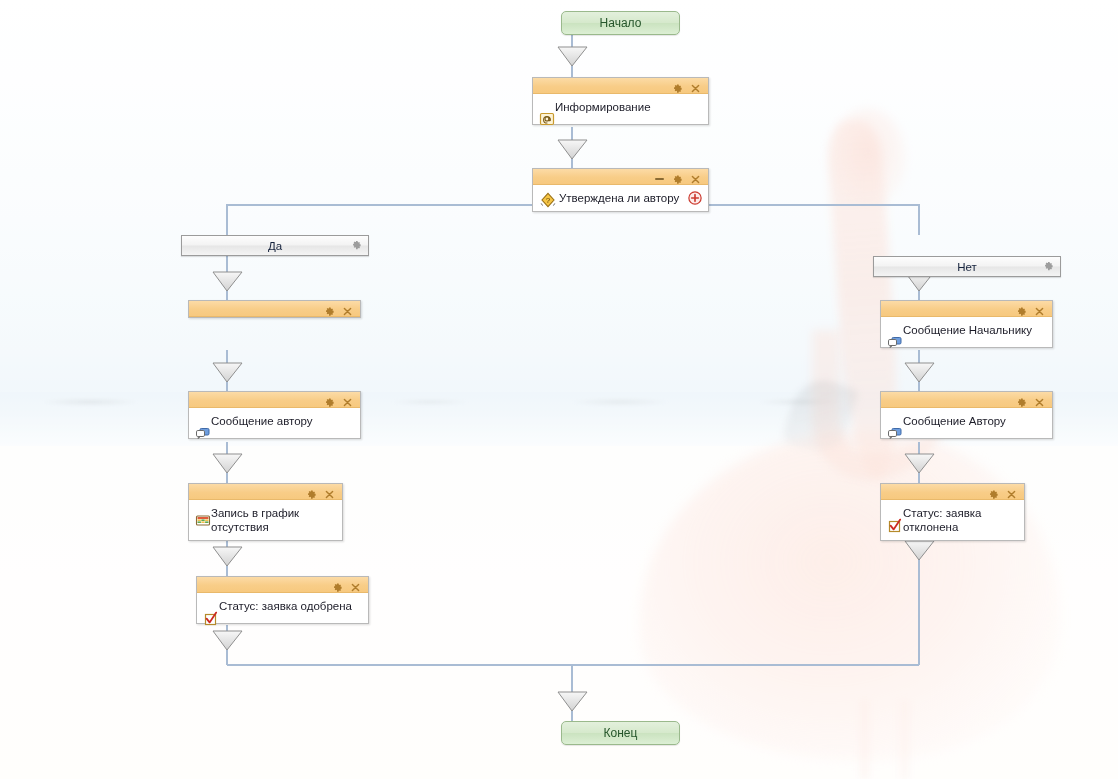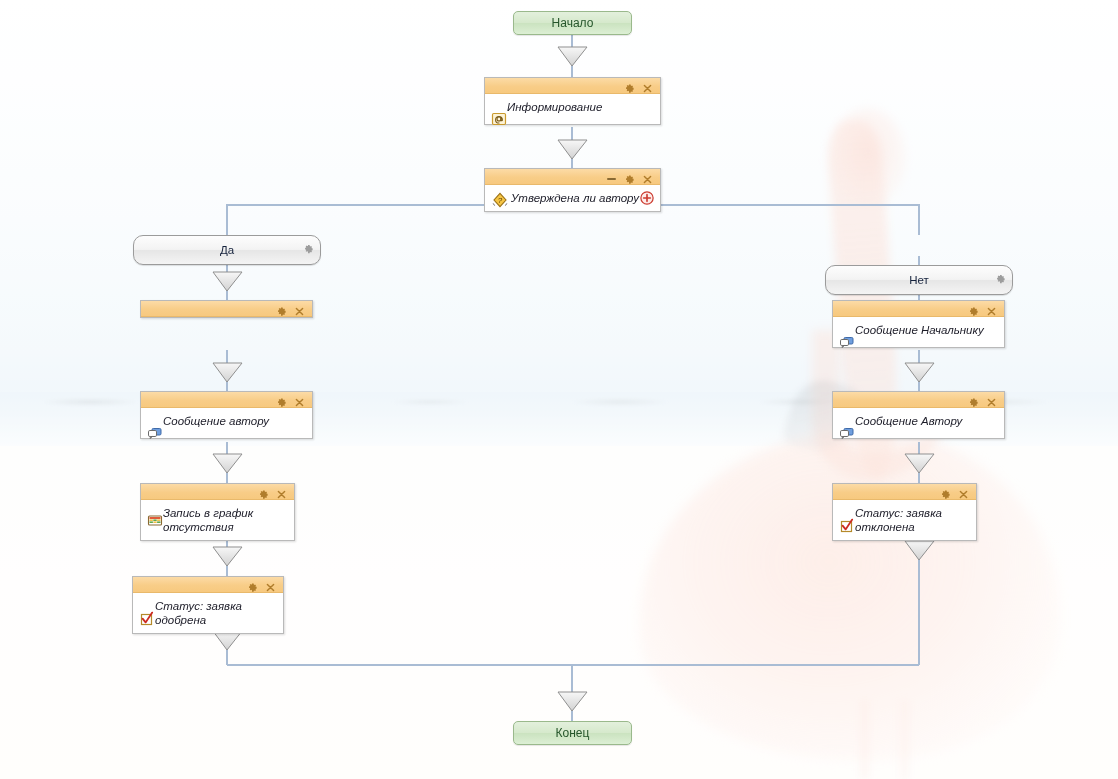--- a/index.html
+++ b/index.html
@@ -93,21 +93,21 @@
   }
   #bg-wash {
     left: 0; top: 0; width: 1118px; height: 779px;
     background: rgba(255,255,255,.40);
   }
 
   
   #wires { position: absolute; left: 0; top: 0; width: 1118px; height: 779px; }
 
   
-  .node { position: absolute; }
+  .node { position: absolute; margin-left: 48px; }
 
   
   .terminator {
     height: 24px;
     border: 1px solid #9ab98c;
     border-radius: 5px;
     background: linear-gradient(180deg, #e3f0dc 0%, #d6e9cc 48%, #cbe3c0 52%, #dcefd4 100%);
     color: #26562b;
     font-size: 12px;
     display: flex; align-items: center; justify-content: center;
@@ -126,21 +126,20 @@
     background: linear-gradient(180deg, #fcdba6 0%, #f8cd88 55%, #f7c97f 100%);
     border-bottom: 1px solid #e9b96b;
     display: flex; align-items: center; justify-content: flex-end;
     gap: 7px; padding-right: 7px;
   }
   .box-body {
     position: relative;
     display: flex; align-items: flex-start;
     padding: 5px 6px 6px 6px;
     min-height: 30px;
-    font-style: italic;
   }
   .box-label {
     font-size: 11.5px;
     color: #1c1c28;
     line-height: 14px;
     padding-left: 16px;
     padding-top: 1px;
   }
   .node-icon {
     position: absolute;
@@ -160,23 +159,23 @@
   
   .decision .box-body { padding: 4px 6px 4px 6px; min-height: 26px; align-items: center; }
   .decision .box-label { padding-left: 20px; padding-top: 0; }
   .plus-btn {
     position: absolute; right: 6px; top: 50%; transform: translateY(-50%);
     width: 14px; height: 14px; cursor: pointer;
   }
 
   
   .branch {
-    height: 30px;
+    height: 21px;
     border: 1px solid #9b9b9b;
-    border-radius: 10px;
+    border-radius: 0;
     background: linear-gradient(180deg, #fdfdfd 0%, #f3f3f3 48%, #e6e6e6 52%, #f4f4f4 100%);
     display: flex; align-items: center; justify-content: center;
     position: relative;
     font-size: 11.5px; color: #15223c;
     box-shadow: 0 1px 1px rgba(0,0,0,.12);
   }
   .branch .gear-slot {
     position: absolute; right: 6px; top: 50%; transform: translateY(-50%);
   }
 </style>
@@ -394,21 +393,21 @@
           <rect x="10.1" y="7.4" width="3.4" height="1.6" fill="#f2c14a"></rect>
           <rect x="2.5" y="9.4" width="3.4" height="1.6" fill="#63a84c"></rect>
           <rect x="6.3" y="9.4" width="3.4" height="1.6" fill="#f2c14a"></rect>
           <rect x="10.1" y="9.4" width="3.4" height="1.6" fill="#63a84c"></rect>
         </svg>
       </span>
       <span class="box-label">Запись в график отсутствия</span>
     </div>
   </div>
 
-  <div class="node box" style="left:132px; top:576px; width:152px;">
+  <div class="node box" style="left:148px; top:576px; width:173px;">
     <div class="box-head">
       <span class="hdr-btn">
         <svg viewBox="0 0 16 16" width="11" height="11">
             <path fill="#b07d2c" d="M8 5.2A2.8 2.8 0 1 0 8 10.8 2.8 2.8 0 0 0 8 5.2zm0 4.2A1.4 1.4 0 1 1 8 6.6a1.4 1.4 0 0 1 0 2.8z"></path>
             <path fill="#b07d2c" d="M14 7h-1.2a4.9 4.9 0 0 0-.5-1.2l.85-.85-1.4-1.4-.85.85A4.9 4.9 0 0 0 9.7 3.2V2H7.3v1.2a4.9 4.9 0 0 0-1.2.5L5.25 2.85 3.85 4.25l.85.85A4.9 4.9 0 0 0 4.2 6.3H3v2.4h1.2c.1.43.27.83.5 1.2l-.85.85 1.4 1.4.85-.85c.37.23.77.4 1.2.5V14h2.4v-1.2c.43-.1.83-.27 1.2-.5l.85.85 1.4-1.4-.85-.85c.23-.37.4-.77.5-1.2H14V7z"></path>
           </svg>
       </span>
       <span class="hdr-btn">
         <svg viewBox="0 0 16 16" width="11" height="11">
             <path stroke="#b07d2c" stroke-width="2.1" stroke-linecap="round" d="M3.5 3.5 L12.5 12.5 M12.5 3.5 L3.5 12.5"></path>

